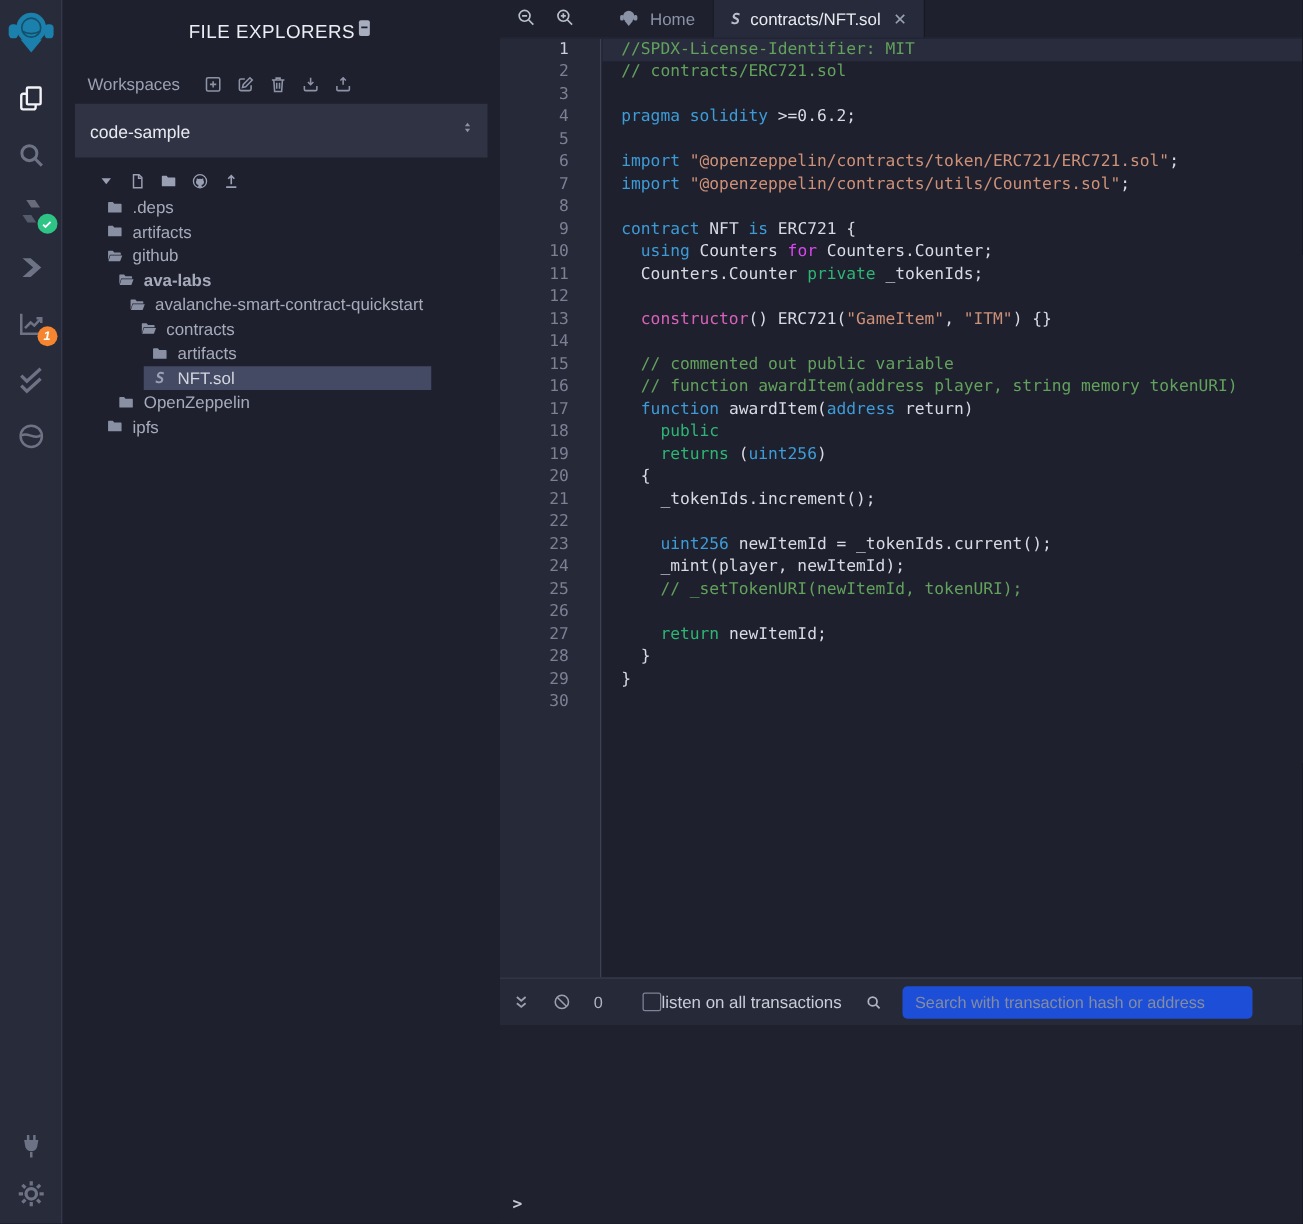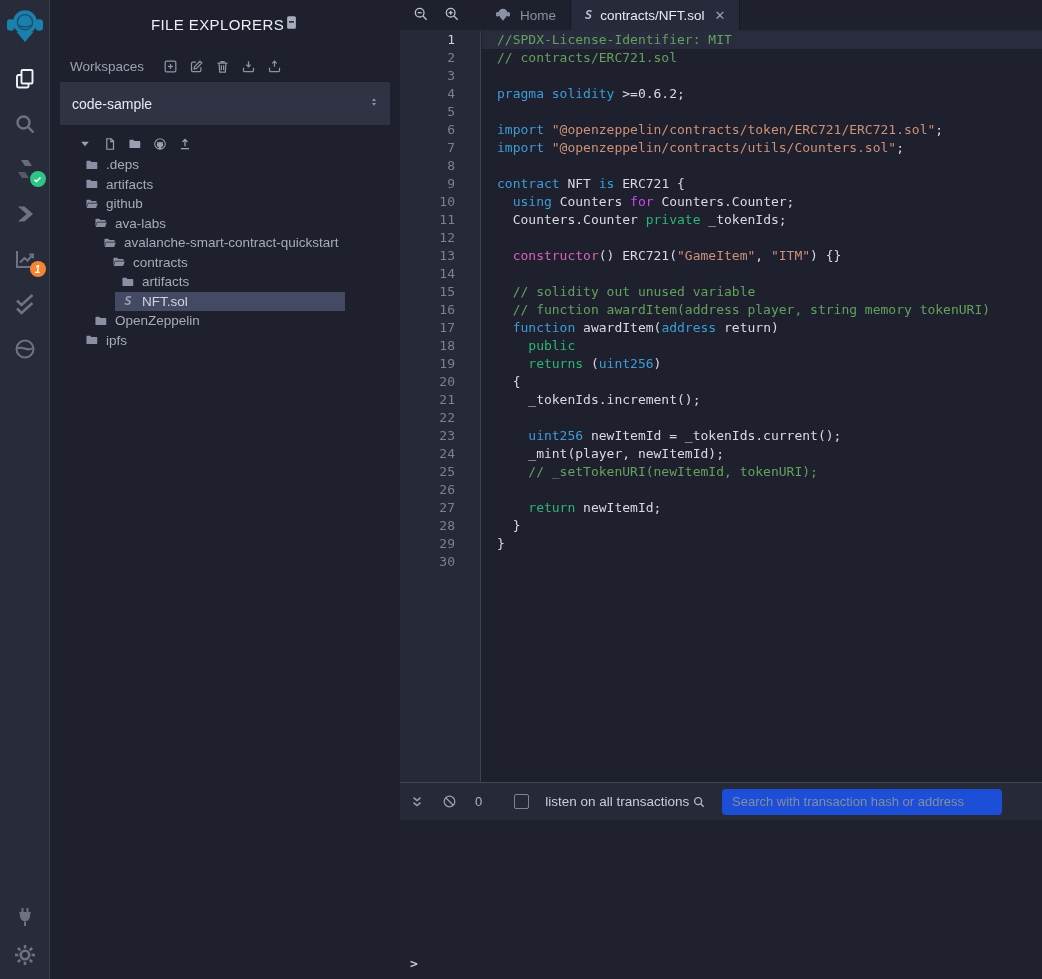--- a/index.html
+++ b/index.html
@@ -102,21 +102,21 @@
   .tok-p { color:#d8dae3; }
 
   
   .terminal { flex:0 0 197px; border-top:1px solid #3f4457; display:flex; flex-direction:column; background:#1f212e; }
   .term-toolbar { height:37px; flex:0 0 37px; background:#262938; display:flex; align-items:center; padding:0 12px 0 10px; }
   .term-ic { color:#9aa0b0; display:flex; cursor:pointer; }
   .term-ic svg { width:15px; height:15px; }
   .term-ic.chev { margin-right:18px; } .term-ic.chev svg { width:14px; height:14px; }
   .term-count { color:#aeb4c2; font-size:13px; margin:0 0 0 18px; }
   .term-check { width:15px; height:15px; border:1px solid #7d8496; border-radius:2px; margin-left:32px; cursor:pointer; background:transparent; }
-  .term-listen { color:#c9cdd9; font-size:13.5px; margin-left:16px; }
+  .term-listen { color:#c9cdd9; font-size:13.5px; margin-left:0; }
   .term-search-ic { margin-left:auto; color:#aeb4c2; display:flex; }
   .term-search-ic svg { width:14px; height:14px; }
   .term-input {
     width:280px; height:26px; margin:0 28px 0 16px; background:#1d4ed8; border:none; border-radius:4px;
     color:#d5d8e2; font-size:13px; padding:0 10px; font-family:"Liberation Sans", sans-serif; outline:none;
   }
   .term-input::placeholder { color:#848c9f; }
   .term-body { flex:1; position:relative; background:#1f212e; }
   .term-prompt { position:absolute; left:10px; bottom:8px; color:#c6cad6; font-family:"DejaVu Sans Mono", monospace; font-size:13px; font-weight:bold; }
 </style>
@@ -318,21 +318,21 @@
           <span class="tree-inner">
             <span class="tree-ico">
               <svg viewBox="0 0 24 24" fill="currentColor">
                 <path d="M2.5 5.5a1 1 0 0 1 1-1h5.5l2 2.5h8a1 1 0 0 1 1 1V10H5l-2.5 8Z"></path>
                 <path d="M5.5 11h16.5l-2.8 7.5a1 1 0 0 1-1 .5H3Z"></path>
               </svg>
             </span>
             <span>github</span>
           </span>
         </div>
-        <div class="tree-row" style="padding-left: 38px;">
+        <div class="tree-row" style="padding-left: 38px; font-weight: bold;">
           <span class="tree-inner">
             <span class="tree-ico">
               <svg viewBox="0 0 24 24" fill="currentColor">
                 <path d="M2.5 5.5a1 1 0 0 1 1-1h5.5l2 2.5h8a1 1 0 0 1 1 1V10H5l-2.5 8Z"></path>
                 <path d="M5.5 11h16.5l-2.8 7.5a1 1 0 0 1-1 .5H3Z"></path>
               </svg>
             </span>
             <span>ava-labs</span>
           </span>
         </div>
@@ -487,21 +487,21 @@
           <div class="cl">
             <span class="ln">13</span>
             <span class="code"><span class="tok-p">  </span><span class="tok-m">constructor</span><span class="tok-p">() ERC721(</span><span class="tok-s">"GameItem"</span><span class="tok-p">, </span><span class="tok-s">"ITM"</span><span class="tok-p">) {}</span></span>
           </div>
           <div class="cl">
             <span class="ln">14</span>
             <span class="code"></span>
           </div>
           <div class="cl">
             <span class="ln">15</span>
-            <span class="code"><span class="tok-p">  </span><span class="tok-c">// solidity out unused variable</span></span>
+            <span class="code"><span class="tok-p">  </span><span class="tok-c">// commented out public variable</span></span>
           </div>
           <div class="cl">
             <span class="ln">16</span>
             <span class="code"><span class="tok-p">  </span><span class="tok-c">// function awardItem(address player, string memory tokenURI)</span></span>
           </div>
           <div class="cl">
             <span class="ln">17</span>
             <span class="code"><span class="tok-p">  </span><span class="tok-k">function</span><span class="tok-p"> awardItem(</span><span class="tok-k">address</span><span class="tok-p"> return)</span></span>
           </div>
           <div class="cl">

